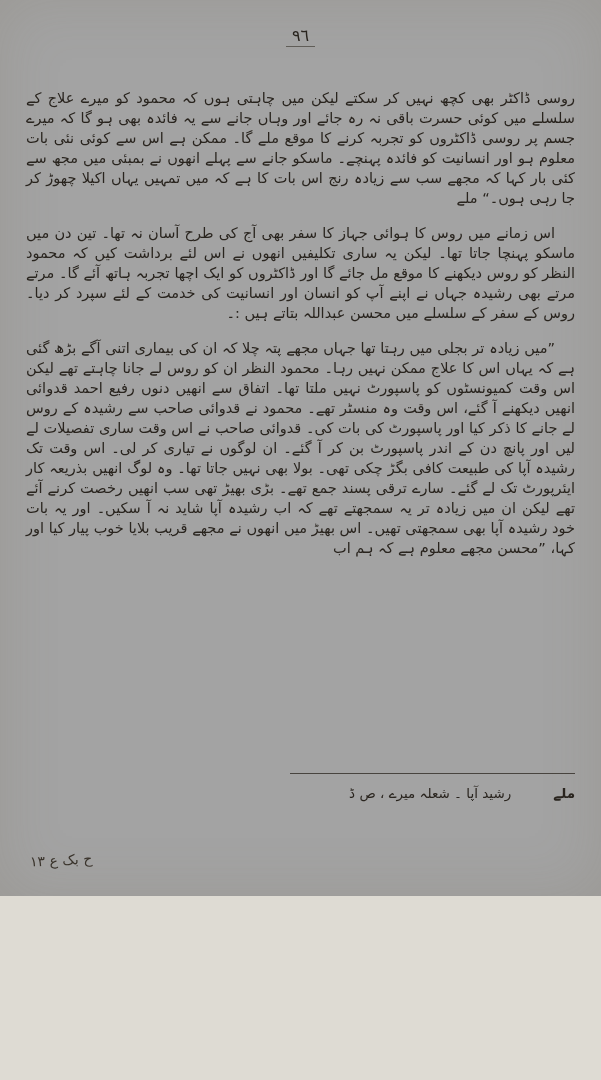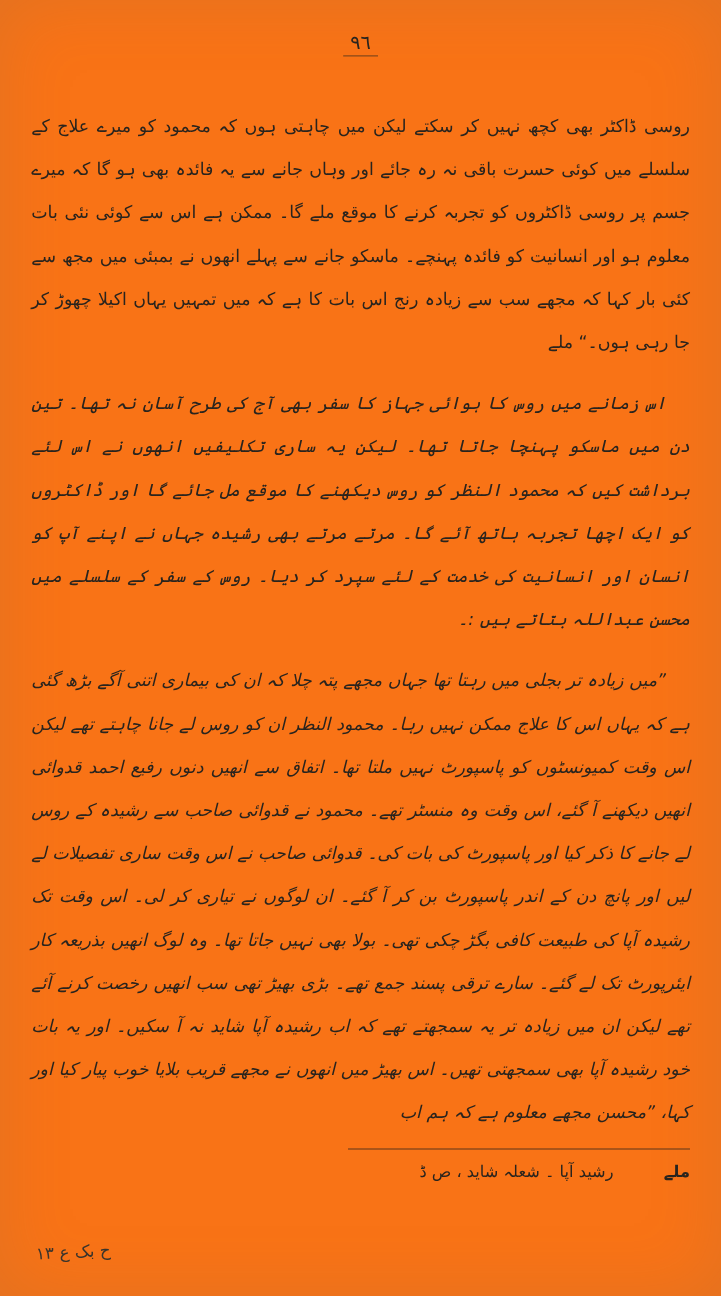--- a/index.html
+++ b/index.html
@@ -3,23 +3,23 @@
 <meta charset="utf-8">
 <style>
   html, body {
     margin: 0;
     padding: 0;
     background: #dedbd3;
   }
   .scan-page {
     position: relative;
     width: 601px;
-    height: 1080px;
+    height: 896px;
     margin: 0 auto;
-    background: #f97316;
+    background: #a3a3a3;
     box-shadow: inset 0 0 60px rgba(120,110,90,0.18);
     box-sizing: border-box;
     overflow: hidden;
     font-family: "DejaVu Sans", sans-serif;
     color: #29241e;
   }
   .page-number {
     position: absolute;
     top: 26px;
     left: 0;
@@ -35,28 +35,27 @@
   }
   .body-text {
     position: absolute;
     top: 88px;
     right: 26px;
     left: 26px;
     direction: rtl;
     text-align: justify;
     text-align-last: right;
     font-size: 14.5px;
-    line-height: 36px;
+    line-height: 20px;
   }
   .para {
     margin: 0 0 15px 0;
   }
   .para.indent {
     text-indent: 20px;
-    font-style: italic;
   }
   .footnote-block {
     position: absolute;
     left: 26px;
     right: 26px;
     bottom: 92px;
     direction: rtl;
   }
   .footnote-rule {
     width: 285px;
@@ -100,19 +99,19 @@
   <div class="body-text">
     <p class="para">روسی ڈاکٹر بھی کچھ نہیں کر سکتے لیکن میں چاہتی ہوں کہ محمود کو میرے علاج کے سلسلے میں کوئی حسرت باقی نہ رہ جائے اور وہاں جانے سے یہ فائدہ بھی ہو گا کہ میرے جسم پر روسی ڈاکٹروں کو تجربہ کرنے کا موقع ملے گا۔ ممکن ہے اس سے کوئی نئی بات معلوم ہو اور انسانیت کو فائدہ پہنچے۔ ماسکو جانے سے پہلے انھوں نے بمبئی میں مجھ سے کئی بار کہا کہ مجھے سب سے زیادہ رنج اس بات کا ہے کہ میں تمہیں یہاں اکیلا چھوڑ کر جا رہی ہوں۔“ ملے</p>
     <p class="para indent">اس زمانے میں روس کا ہوائی جہاز کا سفر بھی آج کی طرح آسان نہ تھا۔ تین دن میں ماسکو پہنچا جاتا تھا۔ لیکن یہ ساری تکلیفیں انھوں نے اس لئے برداشت کیں کہ محمود النظر کو روس دیکھنے کا موقع مل جائے گا اور ڈاکٹروں کو ایک اچھا تجربہ ہاتھ آئے گا۔ مرتے مرتے بھی رشیدہ جہاں نے اپنے آپ کو انسان اور انسانیت کی خدمت کے لئے سپرد کر دیا۔ روس کے سفر کے سلسلے میں محسن عبداللہ بتاتے ہیں :۔</p>
     <p class="para indent">”میں زیادہ تر بجلی میں رہتا تھا جہاں مجھے پتہ چلا کہ ان کی بیماری اتنی آگے بڑھ گئی ہے کہ یہاں اس کا علاج ممکن نہیں رہا۔ محمود النظر ان کو روس لے جانا چاہتے تھے لیکن اس وقت کمیونسٹوں کو پاسپورٹ نہیں ملتا تھا۔ اتفاق سے انھیں دنوں رفیع احمد قدوائی انھیں دیکھنے آ گئے، اس وقت وہ منسٹر تھے۔ محمود نے قدوائی صاحب سے رشیدہ کے روس لے جانے کا ذکر کیا اور پاسپورٹ کی بات کی۔ قدوائی صاحب نے اس وقت ساری تفصیلات لے لیں اور پانچ دن کے اندر پاسپورٹ بن کر آ گئے۔ ان لوگوں نے تیاری کر لی۔ اس وقت تک رشیدہ آپا کی طبیعت کافی بگڑ چکی تھی۔ بولا بھی نہیں جاتا تھا۔ وہ لوگ انھیں بذریعہ کار ایئرپورٹ تک لے گئے۔ سارے ترقی پسند جمع تھے۔ بڑی بھیڑ تھی سب انھیں رخصت کرنے آئے تھے لیکن ان میں زیادہ تر یہ سمجھتے تھے کہ اب رشیدہ آپا شاید نہ آ سکیں۔ اور یہ بات خود رشیدہ آپا بھی سمجھتی تھیں۔ اس بھیڑ میں انھوں نے مجھے قریب بلایا خوب پیار کیا اور کہا، ”محسن مجھے معلوم ہے کہ ہم اب</p>
   </div>
 
   <div class="footnote-block">
     <div class="footnote-rule"></div>
     <div class="footnote-line">
       <span class="footnote-marker">ملے</span>
-      <span class="footnote-text">رشید آپا ۔ شعلہ شاید ، ص ڈ</span>
+      <span class="footnote-text">رشید آپا ۔ شعلہ میرے ، ص ڈ</span>
     </div>
   </div>
 
   <div class="footer-mark">ح بک ع ۱۳</div>
 
 </div>
 
 </body></html>

